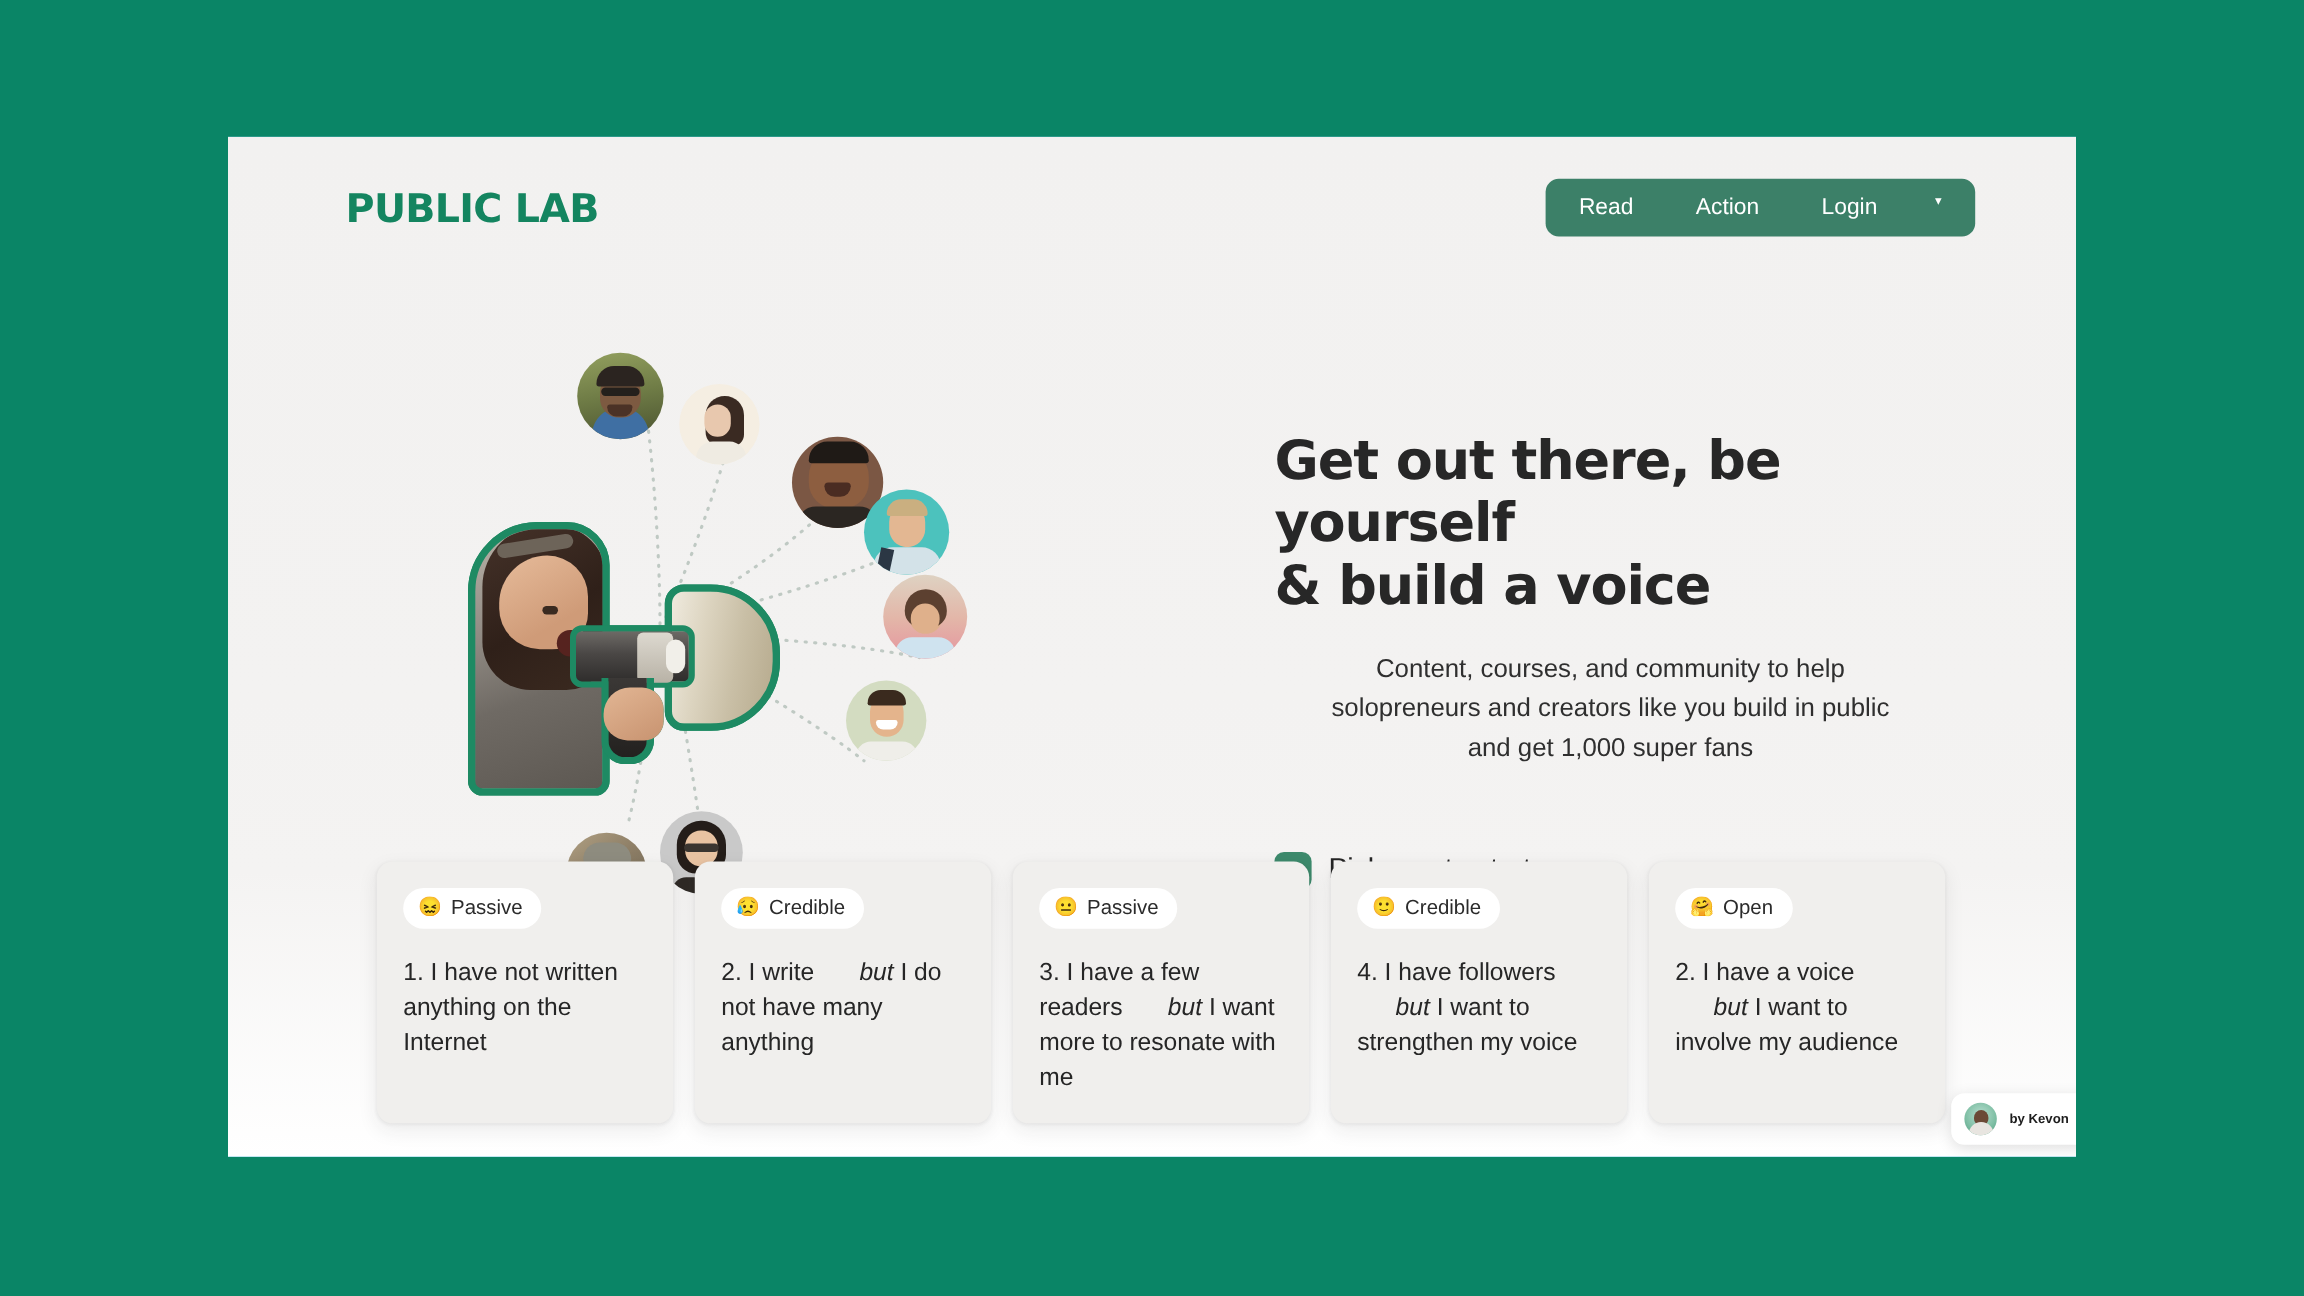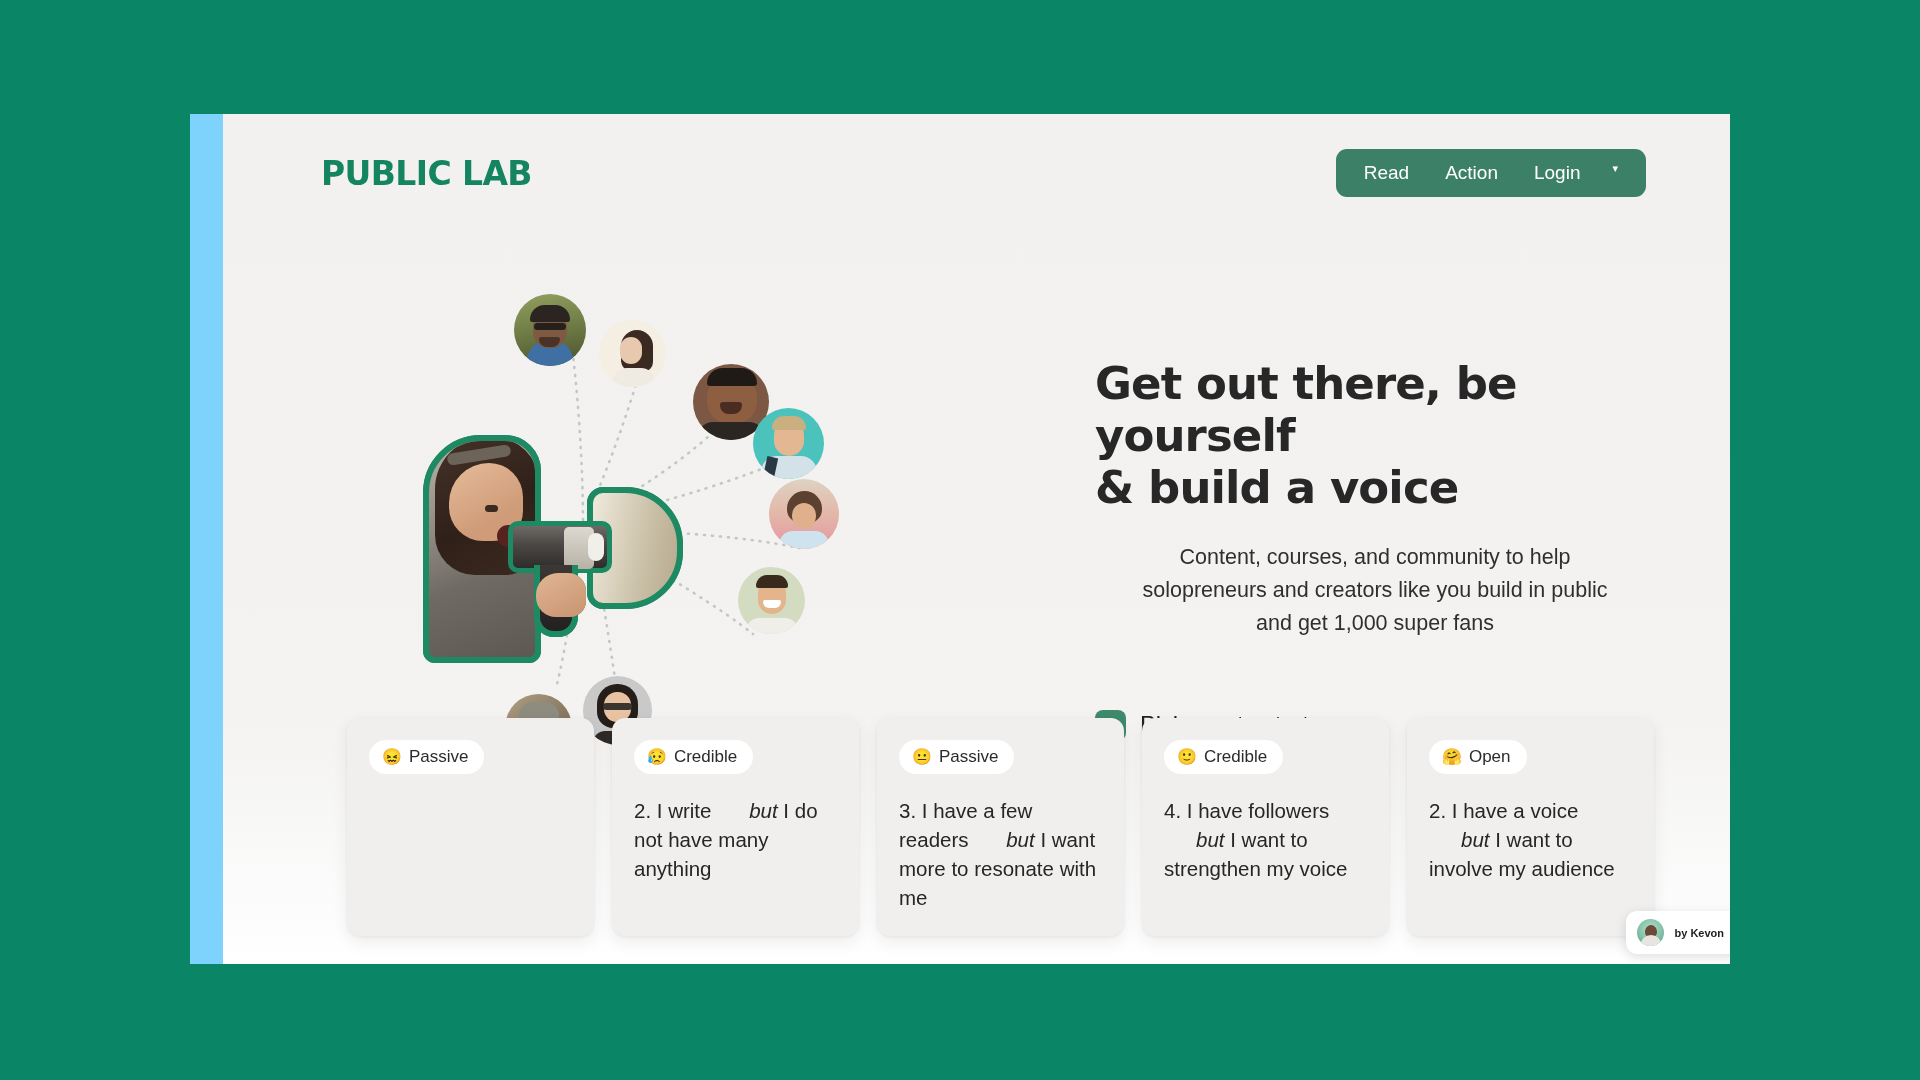--- a/index.html
+++ b/index.html
@@ -20,21 +20,20 @@
 
   
   .page-frame {
     position: absolute;
     left: 190px;
     top: 114px;
     width: 1540px;
     height: 850px;
     background: #7dd3fc;
     overflow: hidden;
-    padding-left: 33px;
   }
 
   .page-inner {
     position: relative;
     width: 100%;
     height: 100%;
     background: linear-gradient(180deg, #f2f1f0 0%, #f3f2f1 55%, #f4f3f2 72%, #ffffff 100%);
   }
 
   
@@ -55,21 +54,21 @@
     font-weight: 700;
     letter-spacing: -0.6px;
     color: #148560;
     font-family: "DejaVu Sans", sans-serif;
     white-space: nowrap;
   }
 
   .nav-pill {
     display: flex;
     align-items: flex-start;
-    gap: 0px;
+    gap: 16px;
     background: #3c8068;
     border-radius: 11px;
     padding: 6px 10px;
     height: 48px;
   }
 
   .nav-item {
     color: #ffffff;
     font-size: 19px;
     padding: 7px 18px;
@@ -534,20 +533,21 @@
       </div>
     </div>
 
     <div class="cards-row">
 
       <div class="card">
         <div class="badge">
           <span class="badge-emoji">😖</span>
           <span>Passive</span>
         </div>
+        <div class="card-text"><span>1. I have not written anything on the Internet</span><b></b><span></span></div>
       </div>
 
       <div class="card">
         <div class="badge">
           <span class="badge-emoji">😥</span>
           <span>Credible</span>
         </div>
         <div class="card-text"><span>2. I write </span><b>but</b><span> I do not have many anything</span></div>
       </div>
 

